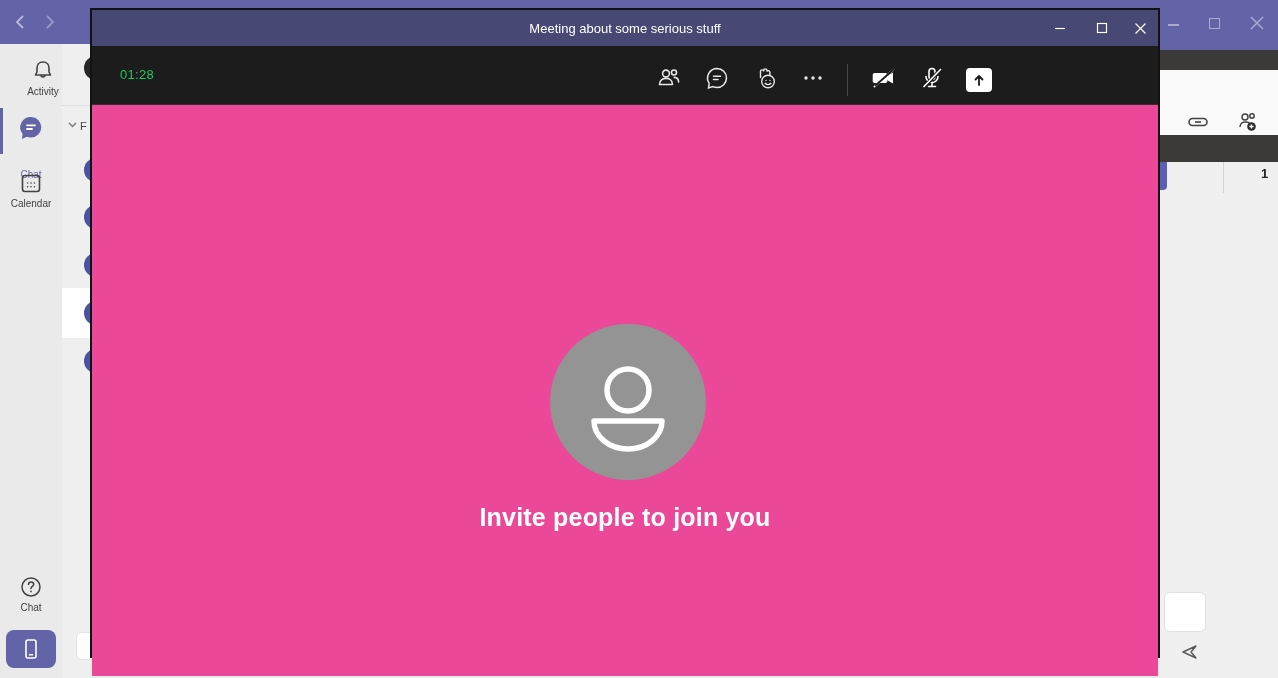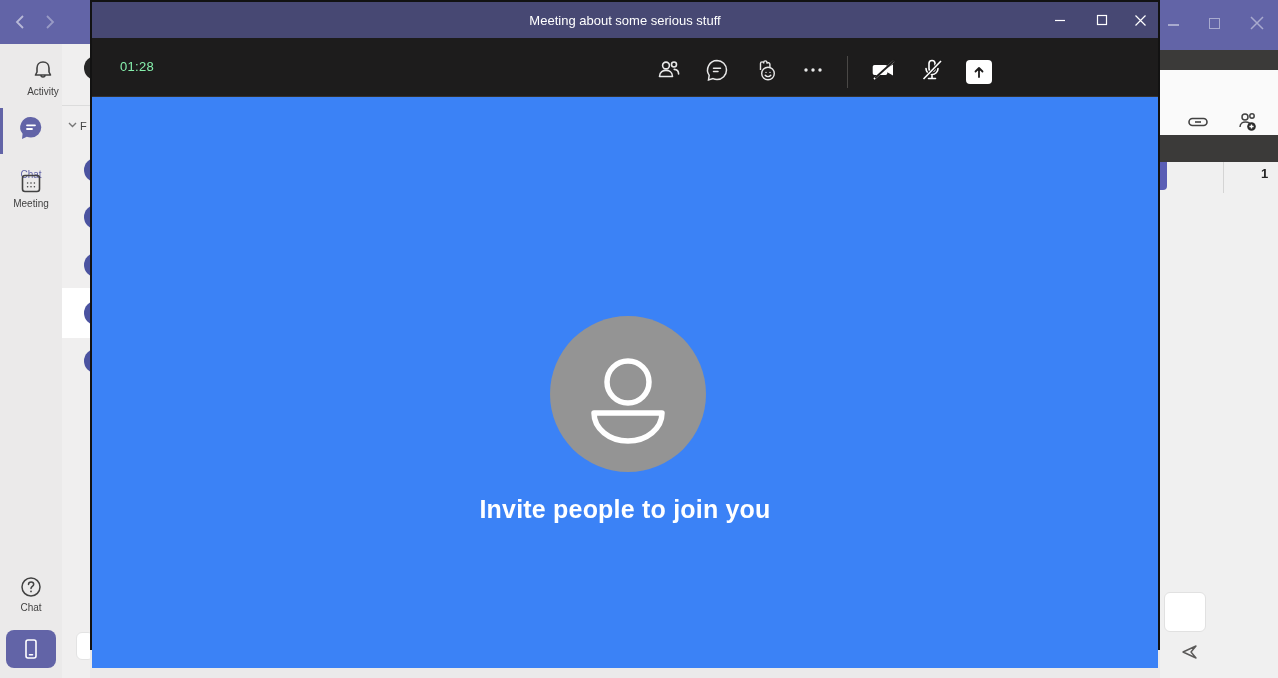--- a/index.html
+++ b/index.html
@@ -42,44 +42,44 @@
   .rs-white { position:absolute; left:0; top:70px; width:118px; height:65px; background:#fafafa; }
   .rs-dark2 { position:absolute; left:0; top:135px; width:118px; height:27px; background:#3b3a39; }
   .rs-btn-sliver { position:absolute; left:0; top:88px; width:7px; height:32px; background:#5a5eb5;
                    border-radius:0 4px 4px 0; }
   .rs-vdiv { position:absolute; left:63px; top:85px; width:1px; height:38px; background:#d4d4d4; }
   .rs-count { position:absolute; left:101px; top:96px; font-size:13px; font-weight:bold; color:#252525; }
   .compose-box { position:absolute; left:4px; top:592px; width:42px; height:40px; background:#fff;
                  border:1px solid #e1e1e1; border-radius:6px; }
 
   
-  .meet-win { left:90px; top:0; width:1070px; height:650px; background:#222120;
+  .meet-win { left:90px; top:8px; width:1070px; height:650px; background:#222120;
               border:2px solid #121212; }
   .meet-titlebar { position:absolute; left:0; top:0; width:1066px; height:36px; background:#474873;
                    display:flex; align-items:center; justify-content:center; }
   .meet-title { color:#fff; font-size:13px; }
   .win-ctrl { position:absolute; top:0; width:40px; height:36px; display:flex; align-items:center; justify-content:center; color:#fff; }
 
   .meet-toolbar { position:absolute; left:0; top:36px; width:1066px; height:59px; background:#1d1c1c;
                   border-bottom:1px solid #333130; }
-  .timer { position:absolute; left:28px; top:21px; color:#86efac; font-size:13px; letter-spacing:.3px; }
+  .timer { position:absolute; left:28px; top:21px; color:#22c55e; font-size:13px; letter-spacing:.3px; }
   .tb-icon { position:absolute; top:52px; width:28px; height:28px; margin-top:-42px;
              display:flex; align-items:center; justify-content:center; color:#e8e8e8; }
   .tb-divider { position:absolute; left:755px; top:18px; width:1px; height:32px; background:#4a4846; }
   .share-btn { position:absolute; left:874px; top:22px; width:26px; height:24px; background:#fff;
                border-radius:4px; display:flex; align-items:center; justify-content:center; }
 
   .leave-btn { position:absolute; left:928px; top:18px; width:120px; height:32px; background:#c4314b;
                border-radius:3px; display:flex; color:#fff; }
   .leave-main { flex:1; display:flex; align-items:center; justify-content:center; gap:8px;
                 font-size:14px; font-weight:bold; }
   .leave-caret { width:31px; display:flex; align-items:center; justify-content:center;
                  border-left:1px solid #a42741; }
 
-  .stage { position:absolute; left:0; top:95px; width:1066px; height:571px; background:#3b82f6; }
+  .stage { position:absolute; left:0; top:95px; width:1066px; height:571px; background:#ec4899; }
   .stage-avatar { position:absolute; left:458px; top:219px; width:156px; height:156px; border-radius:50%;
                   background:#949494; display:flex; align-items:center; justify-content:center; }
   .invite-text { position:absolute; left:0; top:398px; width:1066px; text-align:center;
                  color:#fff; font-size:25px; font-weight:bold; letter-spacing:.2px; }
 
   svg { display:block; }
 </style>
 </head>
 <body>
 
@@ -166,21 +166,21 @@
         <svg width="26" height="26" viewBox="0 0 26 26" fill="none" stroke="#424242" stroke-width="1.6" style="margin:0 auto;">
           <rect x="4.5" y="5.5" width="17" height="16" rx="2.5"></rect>
           <circle cx="9.6" cy="13" r="0.8" fill="#424242" stroke="none"></circle>
             <circle cx="13" cy="13" r="0.8" fill="#424242" stroke="none"></circle>
             <circle cx="16.4" cy="13" r="0.8" fill="#424242" stroke="none"></circle>
           <circle cx="9.6" cy="16.8" r="0.8" fill="#424242" stroke="none"></circle>
             <circle cx="13" cy="16.8" r="0.8" fill="#424242" stroke="none"></circle>
             <circle cx="16.4" cy="16.8" r="0.8" fill="#424242" stroke="none"></circle>
         </svg>
       </span>
-      <span class="lbl">Meeting</span>
+      <span class="lbl">Calendar</span>
     </div>
 
     <div class="abs rail-item" style="top:530px;">
       <span>
         <svg width="26" height="26" viewBox="0 0 26 26" fill="none" stroke="#424242" stroke-width="1.5" style="margin:0 auto;">
           <circle cx="13" cy="13" r="9"></circle>
           <path d="M10.5 10.5 C10.5 8.8 12 8 13.2 8 C14.6 8 15.7 9 15.7 10.3 C15.7 12.4 13 12.3 13 14.4" stroke-linecap="round"></path>
           <circle cx="13" cy="17.4" r="0.9" fill="#424242" stroke="none"></circle>
         </svg>
       </span>

